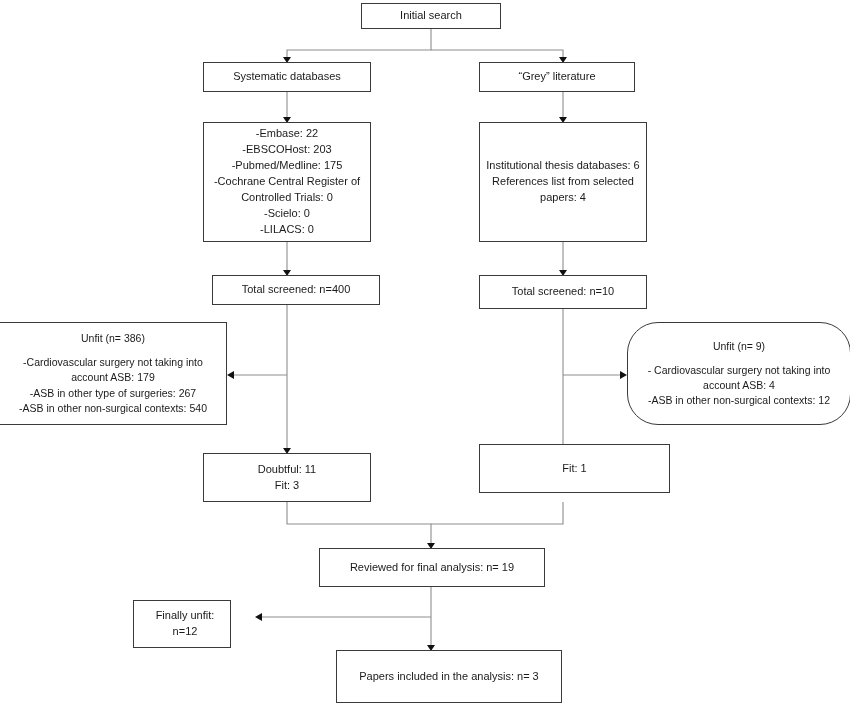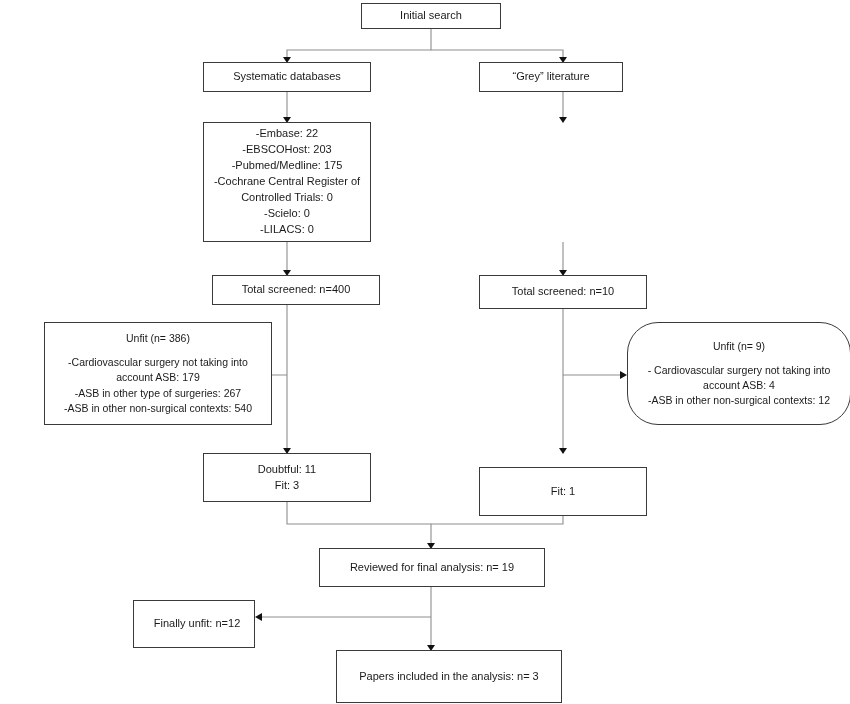--- a/index.html
+++ b/index.html
@@ -96,44 +96,49 @@
   </svg>
 
   <div class="node" style="left:361px; top:3px; width:140px; height:26px;">
     <span class="lines">Initial search</span>
   </div>
 
   <div class="node" style="left:203px; top:62px; width:168px; height:30px;">
     <span class="lines">Systematic databases</span>
   </div>
 
-  <div class="node" style="left:479px; top:62px; width:144px; height:30px;">
+  <div class="node" style="left:479px; top:62px; width:156px; height:30px;">
     <span class="lines">“Grey” literature</span>
   </div>
 
   <div class="node" style="left:203px; top:122px; width:168px; height:120px;align-items:flex-end;">
     <span class="lines">-Embase: 22
 -EBSCOHost: 203
 -Pubmed/Medline: 175
 -Cochrane Central Register of
 Controlled Trials: 0
 -Scielo: 0
 -LILACS: 0</span>
   </div>
 
+  <div class="node" style="left:479px; top:122px; width:168px; height:120px;">
+    <span class="lines">Institutional thesis databases: 6
+References list from selected
+papers: 4</span>
+  </div>
 
   <div class="node" style="left:212px; top:275px; width:168px; height:30px;">
     <span class="lines">Total screened: n=400</span>
   </div>
 
   <div class="node" style="left:479px; top:275px; width:168px; height:34px;">
     <span class="lines">Total screened: n=10</span>
   </div>
 
-  <div class="node small" style="left:-1px; top:322px; width:228px; height:103px; flex-direction:column; justify-content:center;margin-left:45px;">
+  <div class="node small" style="left:-1px; top:322px; width:228px; height:103px; flex-direction:column; justify-content:center;">
     <span class="lines">Unfit (n= 386)</span>
     <span class="gap"></span>
     <span class="lines">-Cardiovascular surgery not taking into
 account ASB: 179
 -ASB in other type of surgeries: 267
 -ASB in other non-surgical contexts: 540</span>
   </div>
 
   <div class="node small" style="left:627px; top:322px; width:224px; height:103px; flex-direction:column; justify-content:center;border-radius:31px;">
     <span class="lines">Unfit (n= 9)</span>
@@ -141,29 +146,29 @@
     <span class="lines">- Cardiovascular surgery not taking into
 account ASB: 4
 -ASB in other non-surgical contexts: 12</span>
   </div>
 
   <div class="node" style="left:203px; top:453px; width:168px; height:49px;">
     <span class="lines">Doubtful: 11
 Fit: 3</span>
   </div>
 
-  <div class="node" style="left:479px; top:467px; width:168px; height:49px;">
+  <div class="node" style="left:479px; top:444px; width:191px; height:49px;">
     <span class="lines">Fit: 1</span>
   </div>
 
   <div class="node" style="left:319px; top:548px; width:226px; height:39px;">
     <span class="lines">Reviewed for final analysis: n= 19</span>
   </div>
 
-  <div class="node" style="left:133px; top:600px; width:122px; height:48px;padding-left:12px;">
+  <div class="node" style="left:133px; top:600px; width:98px; height:48px;padding-left:12px;">
     <span class="lines">Finally unfit: n=12</span>
   </div>
 
   <div class="node" style="left:336px; top:650px; width:226px; height:53px;">
     <span class="lines">Papers included in the analysis:  n= 3</span>
   </div>
 
 </div>
 
 </body></html>

